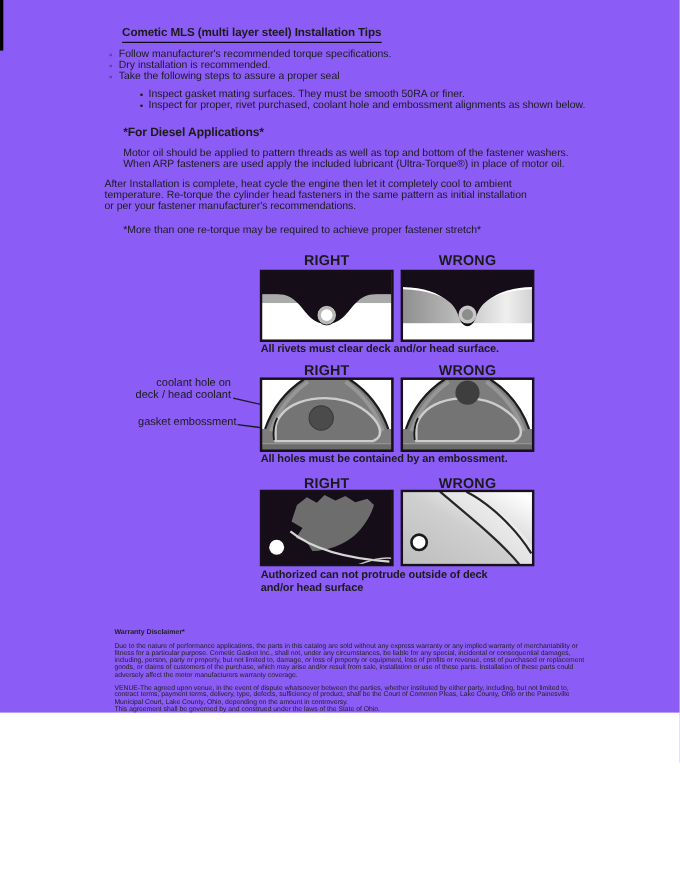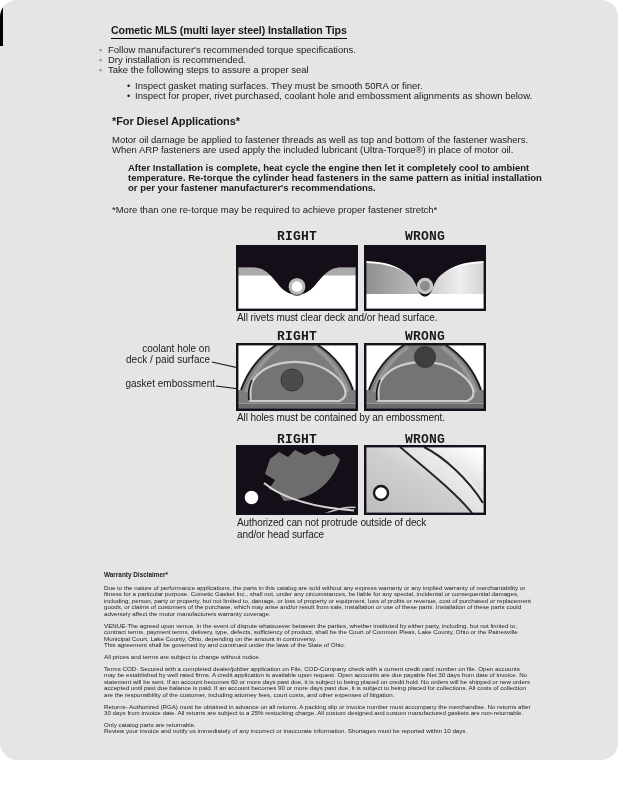--- a/index.html
+++ b/index.html
@@ -1,52 +1,51 @@
 <!DOCTYPE html>
 <html><head>
 <meta charset="utf-8">
 <style>
   html,body{margin:0;padding:0;background:#ffffff;}
   .page{
     position:relative;
-    width:618px;height:760px;
-    background:#e5e5e5;
+    width:618px;height:648px;
+    background:#8b5cf6;
     font-family:"Liberation Sans", sans-serif;
     color:#1b1b1b;
     overflow:hidden;
-    border-radius:17px;
   }
   .abs{position:absolute;}
   .scan-artifact{left:0;top:0;width:3px;height:46px;background:#000;}
   .title{
     left:111px;top:24px;
     font-size:10.6px;font-weight:bold;letter-spacing:-0.1px;
     border-bottom:1.5px solid #000;padding-bottom:2px;
     white-space:nowrap;
   }
   .bullets{left:99px;top:45px;width:430px;font-size:9.5px;line-height:10px;}
   .b-item{position:relative;padding-left:9px;white-space:nowrap;}
   .b-item::before{content:"\25E6";position:absolute;left:0;top:-0.5px;font-size:9px;}
   .sub-list{margin-top:6px;margin-left:28px;}
   .sb-item{position:relative;padding-left:8px;white-space:nowrap;}
   .sb-item::before{content:"\2022";position:absolute;left:0;top:0;font-size:9px;}
   .diesel-heading{left:112px;top:115px;font-size:11px;font-weight:bold;letter-spacing:-0.1px;}
   .para{font-size:9.5px;line-height:10.2px;white-space:pre-line;width:430px;}
   .p1{left:112px;top:135px;}
-  .p2{left:128px;top:163px;font-weight:bold;}
+  .p2{left:95px;top:163px;}
   .p3{left:112px;top:205px;}
-  .fig-hdr{width:122px;text-align:center;font-size:13px;font-weight:bold;letter-spacing:0.2px;color:#1a1a1a;font-family:Liberation Mono, monospace;}
+  .fig-hdr{width:122px;text-align:center;font-size:13px;font-weight:bold;letter-spacing:0.2px;color:#1a1a1a;}
   .h1r{left:236px;top:229px;} .h1w{left:364px;top:229px;}
   .h2r{left:236px;top:329px;} .h2w{left:364px;top:329px;}
   .h3r{left:236px;top:432px;} .h3w{left:364px;top:432px;}
   .panel{display:block;}
   .f1l{left:236px;top:245px;} .f1r{left:364px;top:245px;}
   .f2l{left:236px;top:343px;} .f2r{left:364px;top:343px;}
   .f3l{left:236px;top:445px;} .f3r{left:364px;top:445px;}
-  .caption{font-size:10px;font-weight:normal;white-space:pre-line;line-height:11.5px;letter-spacing:-0.1px;}
+  .caption{font-size:10px;font-weight:bold;white-space:pre-line;line-height:11.5px;letter-spacing:-0.1px;}
   .c1{left:237px;top:312px;}
   .c2{left:237px;top:412px;}
   .c3{left:237px;top:517px;}
   .ann{font-size:10px;line-height:10.5px;text-align:right;white-space:pre-line;color:#1b1b1b;}
   .ann1{left:90px;top:344px;width:120px;}
   .ann2{left:90px;top:379px;width:125px;}
   .leader{left:205px;top:352px;}
   .legal{left:104px;top:572px;width:429px;font-size:6.2px;line-height:6.6px;color:#222;}
   .legal .lg-h{font-weight:bold;margin:0 0 6px 0;font-size:6.4px;}
   .legal p{margin:0 0 5px 0;white-space:pre-line;}
@@ -65,21 +64,21 @@
     <div class="b-item">Follow manufacturer's recommended torque specifications.</div>
     <div class="b-item">Dry installation is recommended.</div>
     <div class="b-item">Take the following steps to assure a proper seal</div>
     <div class="sub-list">
       <div class="sb-item">Inspect gasket mating surfaces.  They must be smooth 50RA or finer.</div>
       <div class="sb-item">Inspect for proper, rivet purchased, coolant hole and embossment alignments as shown below.</div>
     </div>
   </div>
 
   <div class="abs diesel-heading">*For Diesel Applications*</div>
-  <div class="abs para p1">Motor oil damage be applied to fastener threads as well as top and bottom of the fastener washers.
+  <div class="abs para p1">Motor oil should be applied to pattern threads as well as top and bottom of the fastener washers.
 When ARP fasteners are used apply the included lubricant (Ultra-Torque®) in place of motor oil.</div>
   <div class="abs para p2">After Installation is complete, heat cycle the engine then let it completely cool to ambient
 temperature. Re-torque the cylinder head fasteners in the same pattern as initial installation
 or per your fastener manufacturer's recommendations.</div>
   <div class="abs para p3">*More than one re-torque may be required to achieve proper fastener stretch*</div>
 
   <div class="abs fig-hdr h1r">RIGHT</div>
   <div class="abs fig-hdr h1w">WRONG</div>
 
   <svg class="abs panel f1l" width="122" height="66" viewBox="0 0 122 66">
@@ -107,21 +106,21 @@
     <circle cx="61" cy="41" r="6.6" fill="#8d8d8d" stroke="#c6c6c6" stroke-width="3.2"></circle>
     <rect x="1.2" y="1.2" width="119.6" height="63.6" fill="none" stroke="#15101a" stroke-width="2.4"></rect>
   </svg>
 
   <div class="abs caption c1">All rivets must clear deck and/or head surface.</div>
 
   <div class="abs fig-hdr h2r">RIGHT</div>
   <div class="abs fig-hdr h2w">WRONG</div>
 
   <div class="abs ann ann1">coolant hole on
-deck / paid surface</div>
+deck / head coolant</div>
   <div class="abs ann ann2">gasket embossment</div>
   <svg class="abs leader" width="100" height="48" viewBox="0 0 100 48">
     <line x1="7" y1="10" x2="87" y2="28" stroke="#1a1a1a" stroke-width="1.2"></line>
     <line x1="11" y1="34" x2="57" y2="40" stroke="#1a1a1a" stroke-width="1.2"></line>
   </svg>
 
   <svg class="abs panel f2l" width="122" height="68" viewBox="0 0 122 68">
     <rect x="2" y="2" width="118" height="64" fill="#7d7d7d"></rect>
     <path d="M2,2 H40 C25,12 12,27 5,47 L2,47 Z" fill="#ffffff"></path>
     <path d="M120,2 H82 C97,12 110,27 117,47 L120,47 Z" fill="#ffffff"></path>

